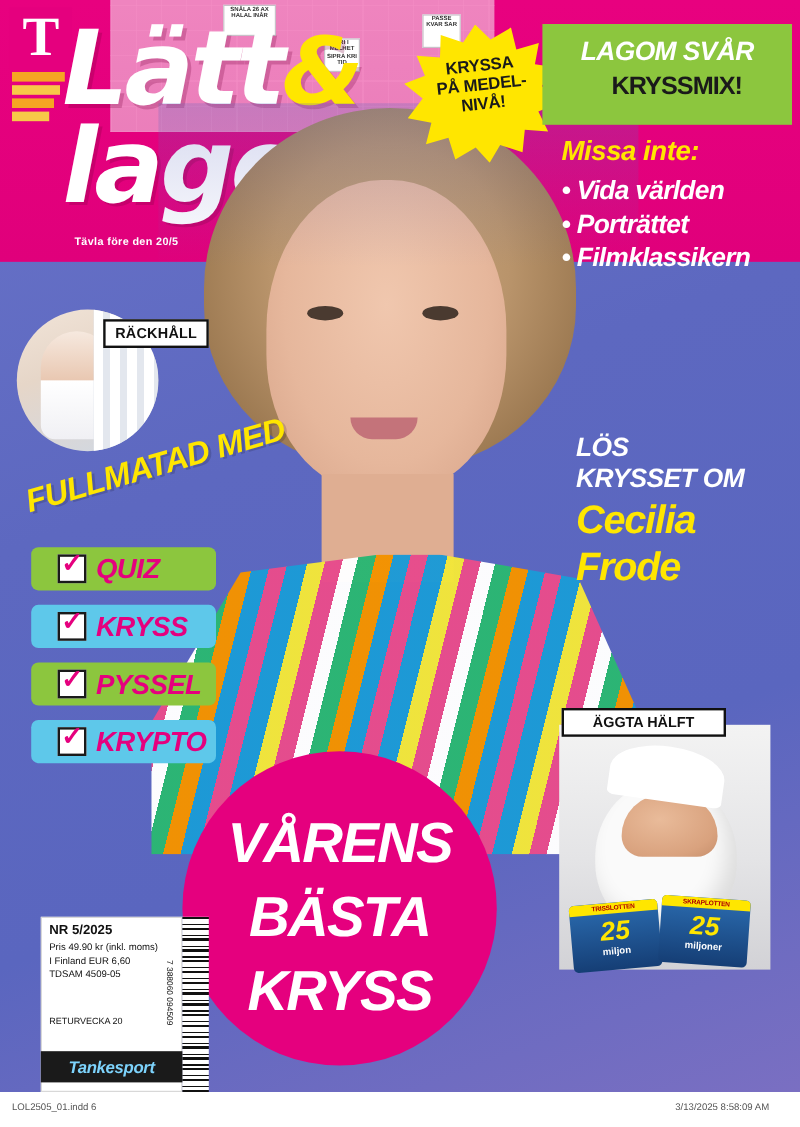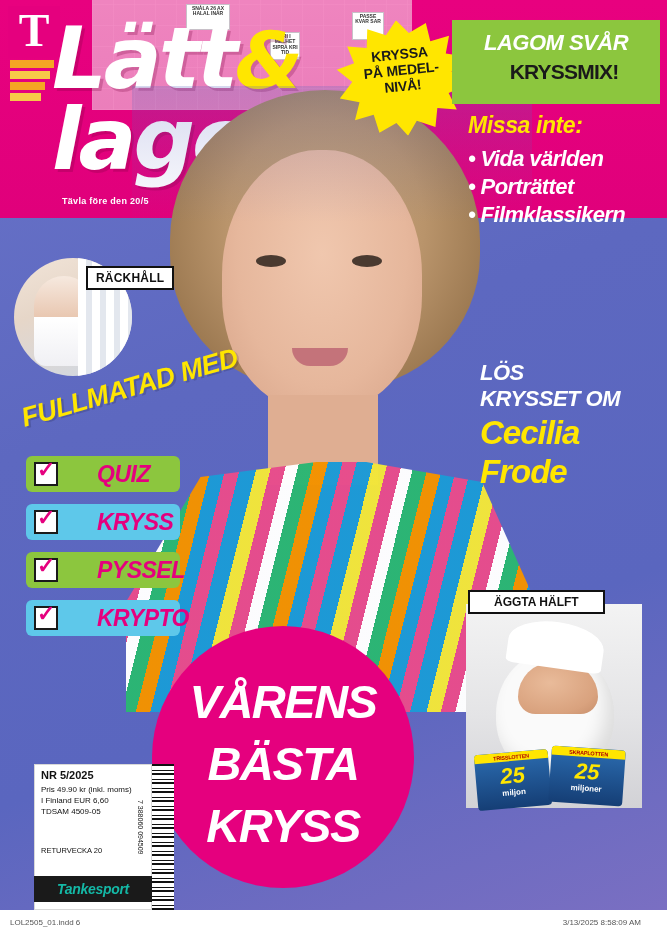--- a/index.html
+++ b/index.html
@@ -296,23 +296,22 @@
     text-shadow: 2px 2px 0 rgba(0,0,0,.15);
   }
   
   .pill {
     position: absolute;
     left: 26px;
     width: 154px; height: 36px;
     border-radius: 6px;
     display: flex;
     align-items: center;
-    padding-left: 8px;
+    padding-left: 22px;
     box-sizing: border-box;
-    gap: 31px;
   }
   .pill .box {
     width: 20px; height: 20px;
     background: #ffffff;
     border: 2px solid #1a1a1a;
     position: relative;
     margin-right: 8px;
     flex: 0 0 auto;
   }
   .pill .box:after {
@@ -502,21 +501,21 @@
     color: #111111;
     transform: rotate(90deg);
     transform-origin: left top;
     white-space: nowrap;
   }
   .tankesport {
     position: absolute;
     left: 34px; top: 876px;
     width: 118px; height: 26px;
     background: #1a1a1a;
-    color: #14b8a6;
+    color: #7dd3fc;
     font-size: 14px;
     font-weight: bold;
     font-style: italic;
     text-align: center;
     line-height: 26px;
     letter-spacing: -.3px;
   }
   
   .footer-strip {
     position: absolute;

